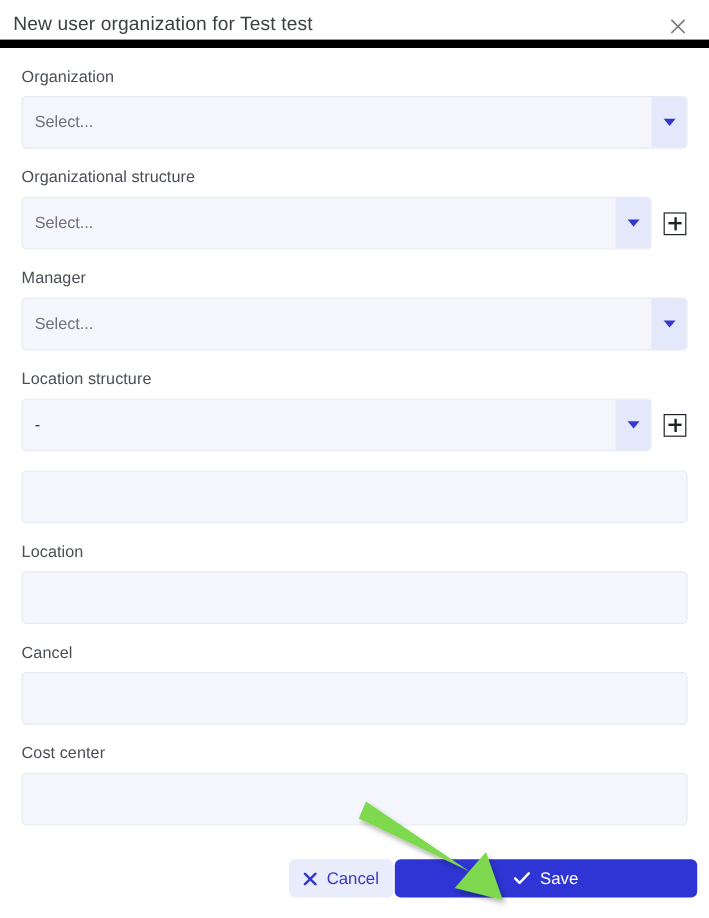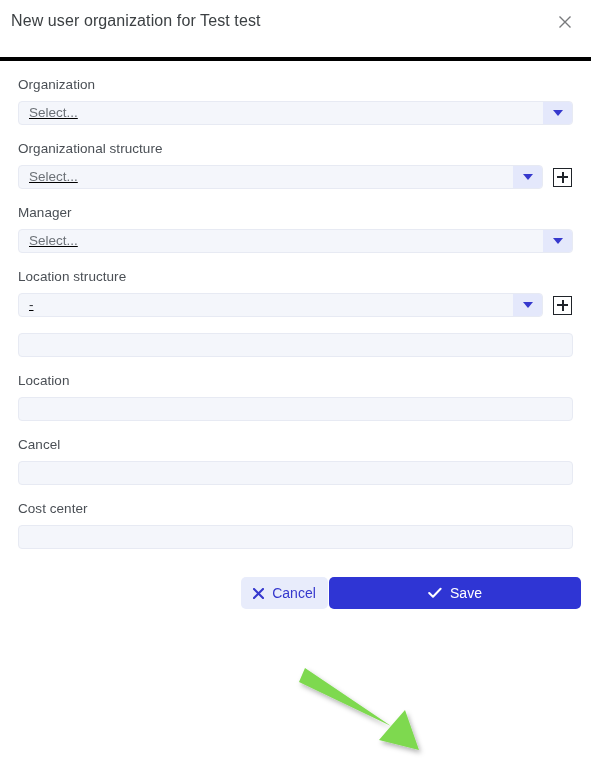--- a/index.html
+++ b/index.html
@@ -11,22 +11,22 @@
     height: 765px;
     background: #ffffff;
     font-family: "Liberation Sans", sans-serif;
     overflow: hidden;
     position: relative;
   }
 
   
   .dialog-header {
     position: relative;
-    height: 61px;
-    border-bottom: 4px solid #000000;
+    height: 40px;
+    border-bottom: 7px solid #000000;
     box-sizing: border-box;
   }
   .dialog-title {
     position: absolute;
     left: 11px;
     top: 12px;
     font-size: 16px;
     color: #3c4043;
     letter-spacing: 0.1px;
     white-space: nowrap;
@@ -59,30 +59,29 @@
     margin-bottom: 8px;
     letter-spacing: 0.05px;
   }
   .field-row {
     display: flex;
     align-items: center;
   }
 
   
   .control {
-    height: 24px;
+    height: 44px;
     background: #f4f6fb;
     border: 1px solid #e7eaf3;
     border-radius: 4px;
     box-sizing: border-box;
     display: flex;
     align-items: center;
     position: relative;
     overflow: hidden;
-    text-decoration: underline;
   }
   .control.full { flex: 1 1 auto; }
   .control.short { flex: 1 1 auto; margin-right: 10px; }
 
   .control-value {
     flex: 1 1 auto;
     padding: 0 10px;
     font-size: 13.5px;
     color: #6c7177;
     line-height: 26px;

